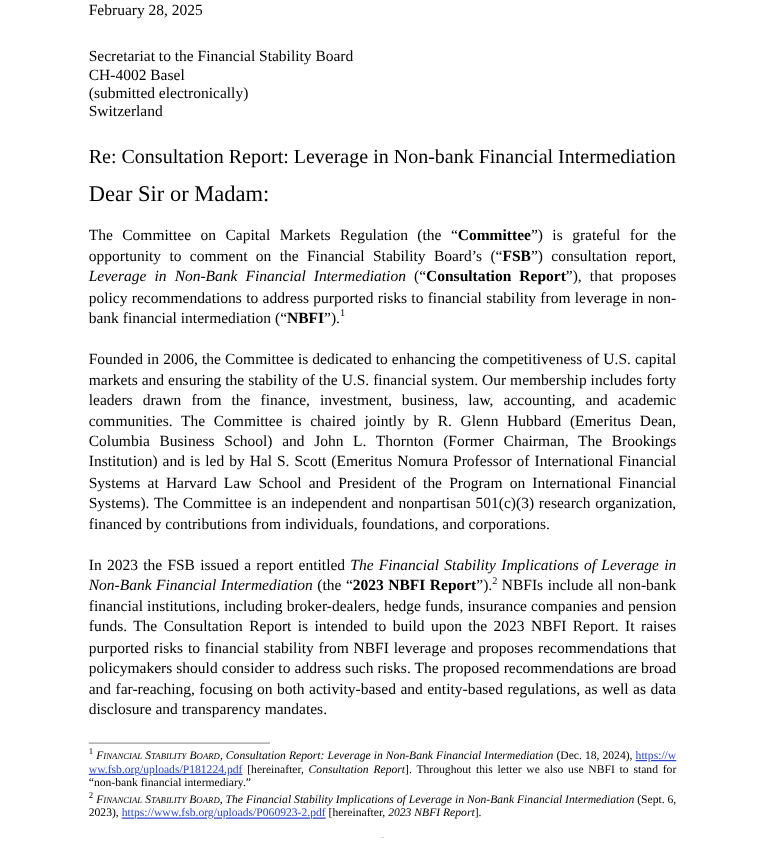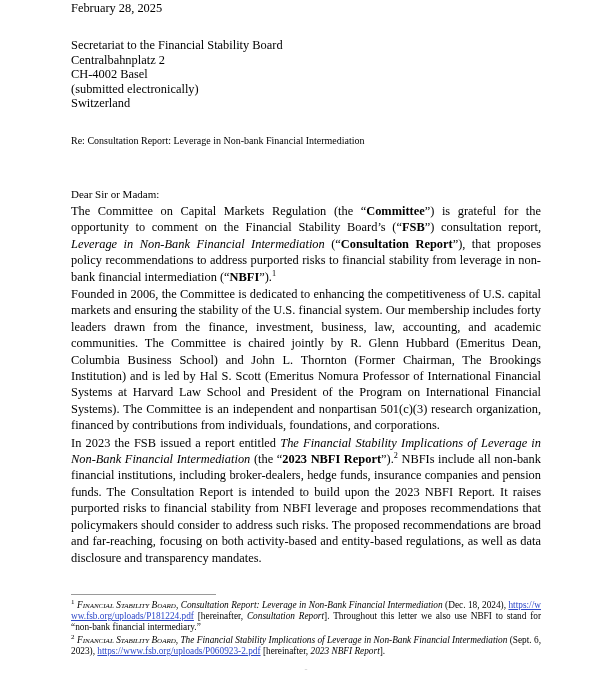--- a/index.html
+++ b/index.html
@@ -34,31 +34,31 @@
   }
   .address-block {
     margin-top: 22px;
     font-size: 12.4px;
     line-height: 14.6px;
   }
   .address-block div { white-space: nowrap; }
 
   .re-line {
     margin-top: 22px;
-    font-size: 10px;
+    font-size: 16px;
     line-height: 15px;
   }
   .salutation {
-    margin-top: 39px;
-    font-size: 11px;
+    margin-top: 15px;
+    font-size: 18px;
     line-height: 15px;
   }
   
   .para {
-    margin-top: 1px;
+    margin-top: 17px;
     font-size: 12.4px;
     line-height: 16.4px;
     text-align: justify;
     text-justify: inter-word;
     hyphens: none;
   }
   .para.last { margin-top: 17px; }
 
   b, .b { font-weight: bold; }
   i, .i { font-style: italic; }
@@ -119,21 +119,20 @@
 <body>
 
 <div class="page">
 
   <div class="content">
 
     <div class="date-line">February 28, 2025</div>
 
     <div class="address-block">
       <div>Secretariat to the Financial Stability Board</div>
-      <div>Centralbahnplatz 2</div>
       <div>CH-4002 Basel</div>
       <div>(submitted electronically)</div>
       <div>Switzerland</div>
     </div>
 
     <div class="re-line">Re: Consultation Report: Leverage in Non-bank Financial Intermediation</div>
 
     <div class="salutation">Dear Sir or Madam:</div>
 
     <div class="para"><span>The Committee on Capital Markets Regulation (the “</span><b>Committee</b><span>”) is grateful for the opportunity to comment on the Financial Stability Board’s (“</span><b>FSB</b><span>”) consultation report, </span><i>Leverage in Non-Bank Financial Intermediation</i><span> (“</span><b>Consultation Report</b><span>”), that proposes policy recommendations to address purported risks to financial stability from leverage in non-bank financial intermediation (“</span><b>NBFI</b><span>”).</span><sup>1</sup></div>

